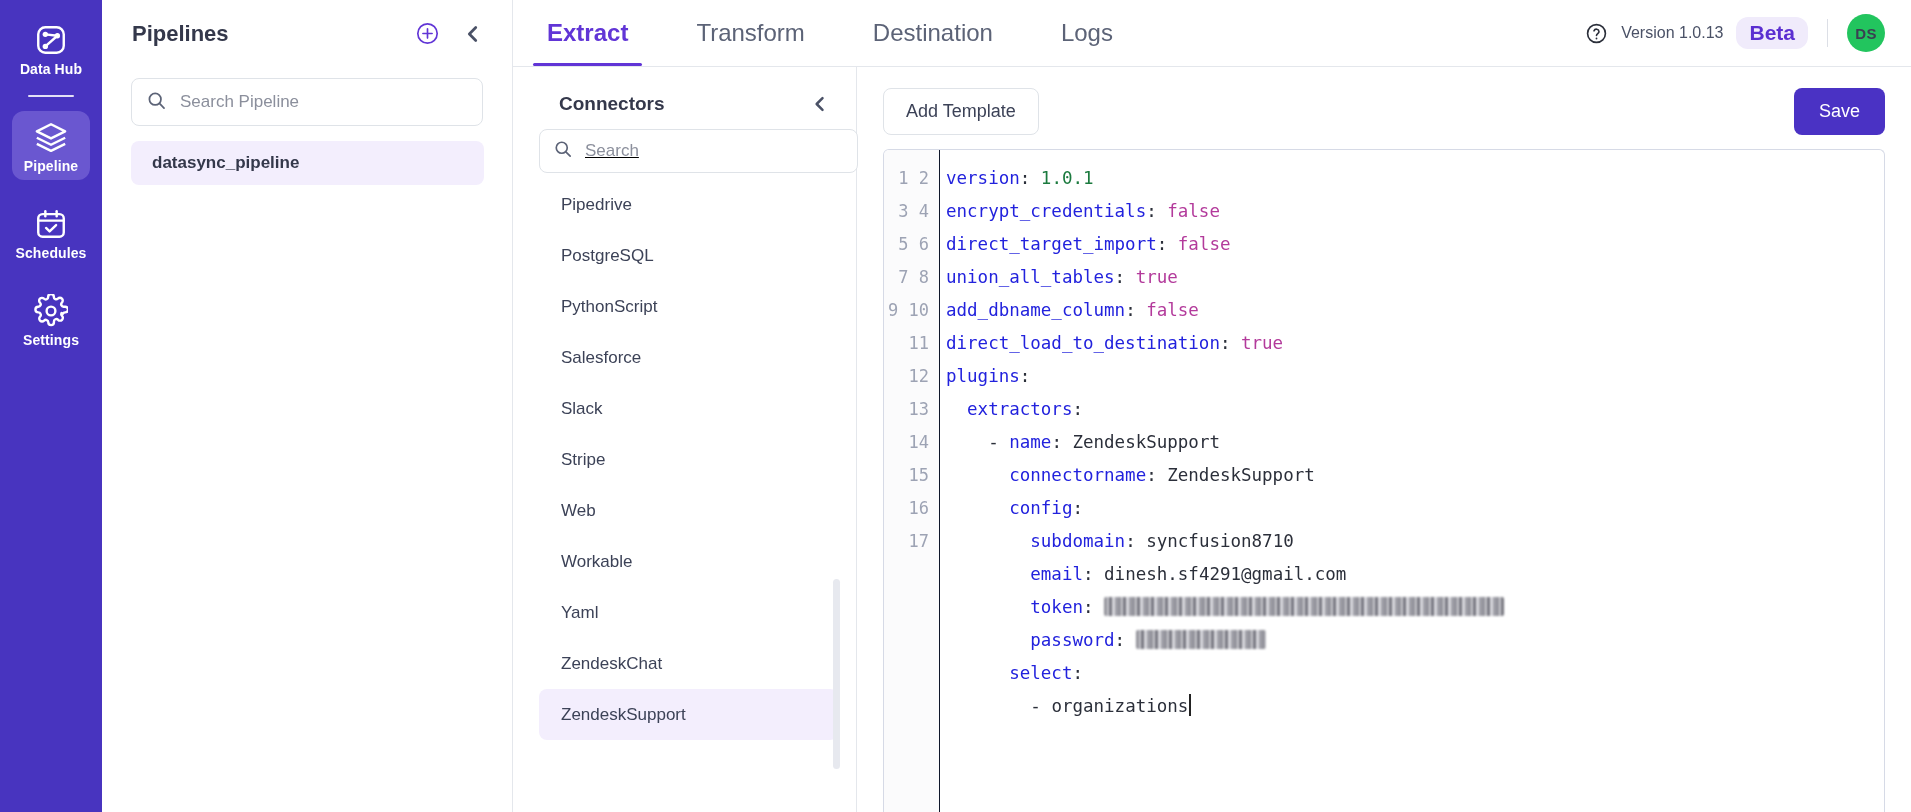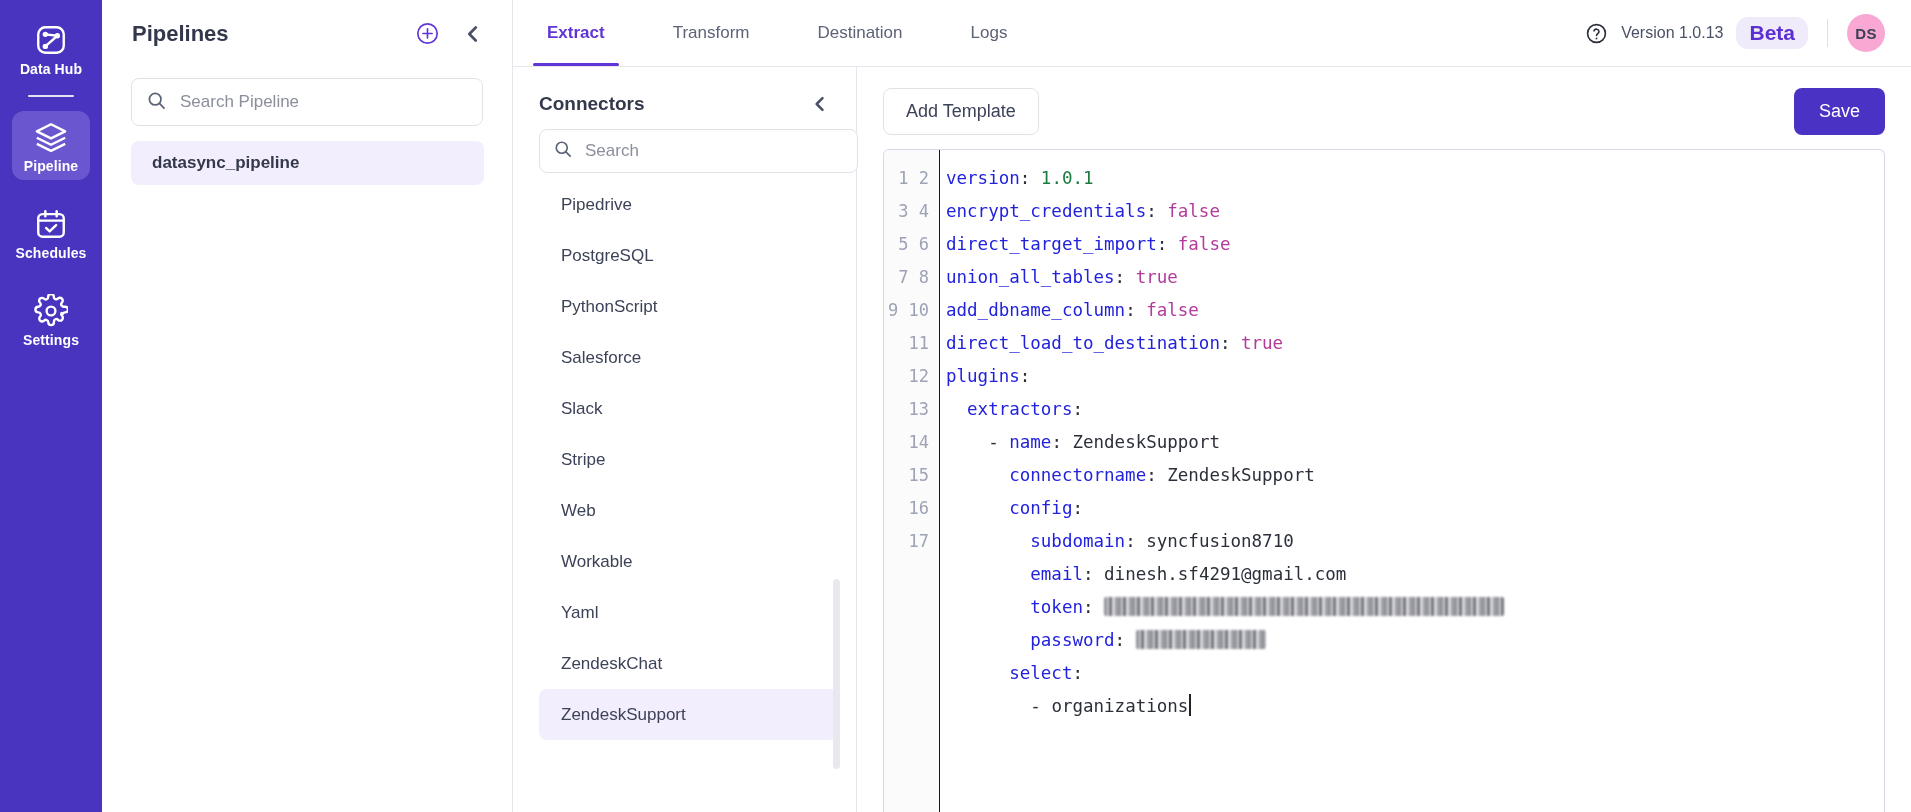--- a/index.html
+++ b/index.html
@@ -125,21 +125,21 @@
     display: flex;
     align-items: stretch;
     padding-left: 0;
     position: relative;
   }
   .tabs { display: flex; align-items: stretch; }
   .tab {
     padding: 0 34px;
     display: flex;
     align-items: center;
-    font-size: 17px;
+    font-size: 24px;
     color: #5c6377;
     cursor: pointer;
     position: relative;
   }
   .tab.active { color: #6135d6; font-weight: bold; }
   .tab.active::after {
     content: "";
     position: absolute;
     left: 20px; right: 20px; bottom: 0;
     height: 3px;
@@ -159,21 +159,21 @@
     color: #5b2fd1;
     font-size: 21px;
     font-weight: bold;
     border-radius: 12px;
     padding: 4px 13px;
   }
   .vsep { width: 1px; height: 28px; background: #dcdfe6; margin: 0 6px; }
   .avatar {
     width: 38px; height: 38px;
     border-radius: 50%;
-    background: #f9a8d4;
+    background: #22c55e;
     color: #3b3f52;
     font-size: 15px;
     font-weight: bold;
     display: flex; align-items: center; justify-content: center;
     cursor: pointer;
     letter-spacing: .3px;
   }
 
   .body-row { flex: 1; display: flex; min-height: 0; }
 
@@ -191,34 +191,36 @@
     display: flex;
     align-items: center;
     padding: 22px 26px 0 26px;
     height: 52px;
   }
   .conn-title {
     font-size: 19px;
     font-weight: bold;
     color: #34384b;
     flex: 1;
+    margin-left: 20px;
   }
   .conn-search {
     margin: 10px 14px 0 26px;
     height: 44px;
     border: 1px solid #dfe3e8;
     border-radius: 8px;
     display: flex;
     align-items: center;
     padding: 0 13px;
     gap: 12px;
     background: #fff;
     position: relative;
     z-index: 3;
     width: 319px;
+    text-decoration: underline;
   }
   .conn-search input {
     border: none; outline: none;
     font-size: 17px;
     color: #2c3142;
     background: transparent;
     font-family: "Liberation Sans", sans-serif;
     width: 100%;
   }
   .conn-search input::placeholder { color: #8b8f9c; }

